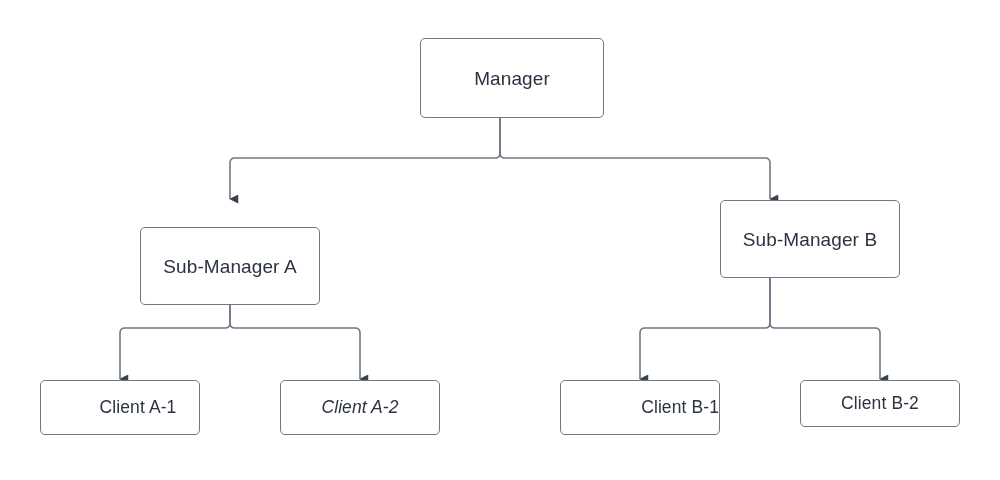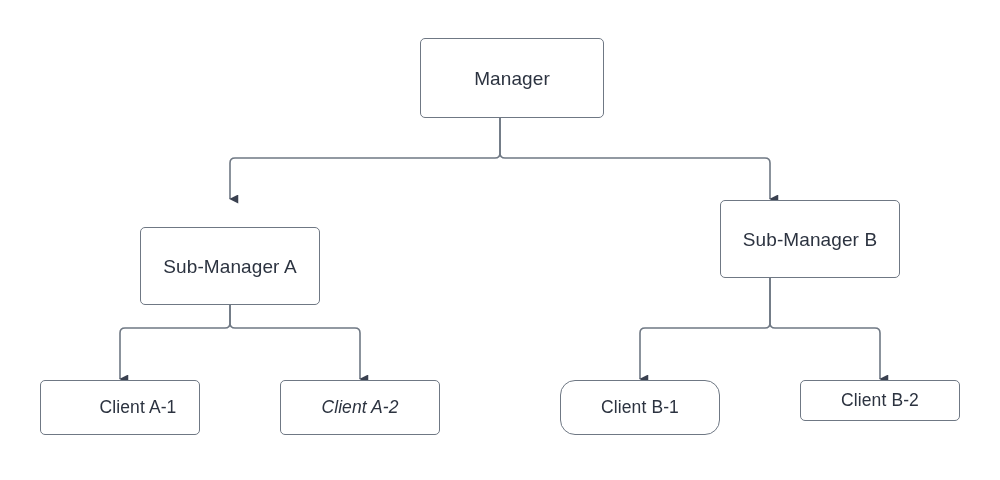--- a/index.html
+++ b/index.html
@@ -89,21 +89,21 @@
   </div>
 
   <div class="node level-leaf" style="left: 40px; top: 380px; width: 160px; height: 55px; background: rgb(255, 255, 255); border-color: rgb(111, 120, 132); border-radius: 5px; color: rgb(44, 51, 64); padding-left: 36px;">
     <span class="node-label">Client A-1</span>
   </div>
 
   <div class="node level-leaf" style="left: 280px; top: 380px; width: 160px; height: 55px; background: rgb(255, 255, 255); border-color: rgb(111, 120, 132); border-radius: 5px; color: rgb(44, 51, 64); font-style: italic;">
     <span class="node-label">Client A-2</span>
   </div>
 
-  <div class="node level-leaf" style="left: 560px; top: 380px; width: 160px; height: 55px; background: rgb(255, 255, 255); border-color: rgb(111, 120, 132); border-radius: 15px; color: rgb(44, 51, 64);">
+  <div class="node level-leaf" style="left: 560px; top: 380px; width: 160px; height: 55px; background: rgb(255, 255, 255); border-color: rgb(111, 120, 132); border-radius: 5px; color: rgb(44, 51, 64); justify-content: flex-end;">
     <span class="node-label">Client B-1</span>
   </div>
 
-  <div class="node level-leaf" style="left: 800px; top: 380px; width: 160px; height: 41px; background: rgb(255, 255, 255); border-color: rgb(111, 120, 132); border-radius: 5px; color: rgb(44, 51, 64);">
+  <div class="node level-leaf" style="left: 800px; top: 380px; width: 160px; height: 47px; background: rgb(255, 255, 255); border-color: rgb(111, 120, 132); border-radius: 5px; color: rgb(44, 51, 64);">
     <span class="node-label">Client B-2</span>
   </div>
 
 </div>
 
 </body></html>

